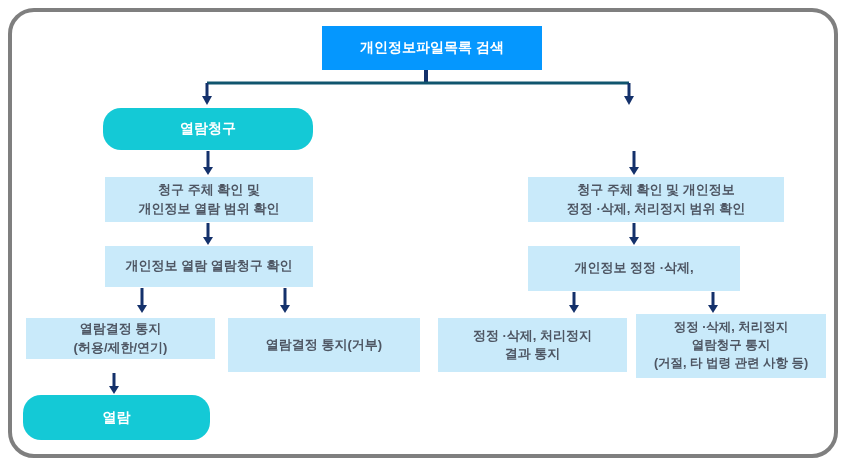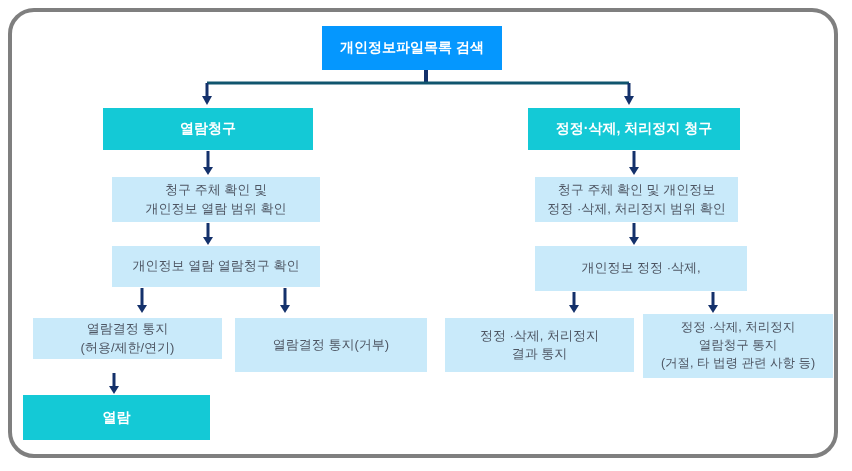--- a/index.html
+++ b/index.html
@@ -23,29 +23,29 @@
   .connectors .teal{stroke:var(--teal-line);stroke-width:3;fill:none;}
   .connectors .navy{stroke:var(--navy-line);stroke-width:3;fill:none;}
   .connectors .stub{stroke:var(--navy-line);stroke-width:4;fill:none;}
   .connectors .head{fill:var(--navy-line);stroke:none;}
   .node{
     position:absolute;display:flex;flex-direction:column;align-items:center;justify-content:center;
     text-align:center;box-sizing:border-box;line-height:1.42;
   }
   .node span{white-space:nowrap;display:block;}
   .blue-node{background:var(--top-blue);color:#ffffff;font-weight:bold;font-size:14px;}
-  .cyan-node{background:var(--cyan);color:#ffffff;font-weight:bold;font-size:14px;}
-  .light-node{background:var(--light-blue);color:var(--light-text);font-weight:normal;font-size:13px;margin-left:7px;}
+  .cyan-node{background:var(--cyan);color:#ffffff;font-weight:bold;font-size:14px;border-radius:18px;}
+  .light-node{background:var(--light-blue);color:var(--light-text);font-weight:bold;font-size:13px;}
   .small-text{font-size:12.5px;}
   
-  .n-root {left:322px;top:26px; width:180px;height:44px;}
+  .n-root {left:322px;top:26px; width:220px;height:44px;}
   .n-l1   {left:103px;top:108px;width:210px;height:42px;}
   .n-r1   {left:528px;top:108px;width:212px;height:42px;}
   .n-l2   {left:105px;top:177px;width:208px;height:45px;}
-  .n-r2   {left:528px;top:177px;width:203px;height:45px;}
+  .n-r2   {left:528px;top:177px;width:256px;height:45px;}
   .n-l3   {left:105px;top:246px;width:208px;height:41px;}
   .n-r3   {left:528px;top:246px;width:212px;height:45px;}
   .n-l4a  {left:26px; top:318px;width:189px;height:41px;}
   .n-l4b  {left:228px;top:318px;width:192px;height:54px;}
   .n-r4a  {left:438px;top:318px;width:189px;height:54px;}
   .n-r4b  {left:636px;top:314px;width:190px;height:64px;}
   .n-final{left:23px; top:395px;width:187px;height:45px;}
 </style>
 </head>
 <body>
@@ -104,23 +104,20 @@
   </svg>
 
   <div class="node blue-node n-root">
     <span>개인정보파일목록 검색</span>
   </div>
 
   <div class="node cyan-node n-l1">
     <span>열람청구</span>
   </div>
 
-  <div class="node cyan-node n-r1">
-    <span>정정·삭제, 처리정지 청구</span>
-  </div>
 
   <div class="node light-node n-l2">
     <span>청구 주체 확인 및</span>
     <span>개인정보 열람 범위 확인</span>
   </div>
 
   <div class="node light-node n-r2">
     <span>청구 주체 확인 및 개인정보</span>
     <span>정정 ·삭제, 처리정지 범위 확인</span>
   </div>

